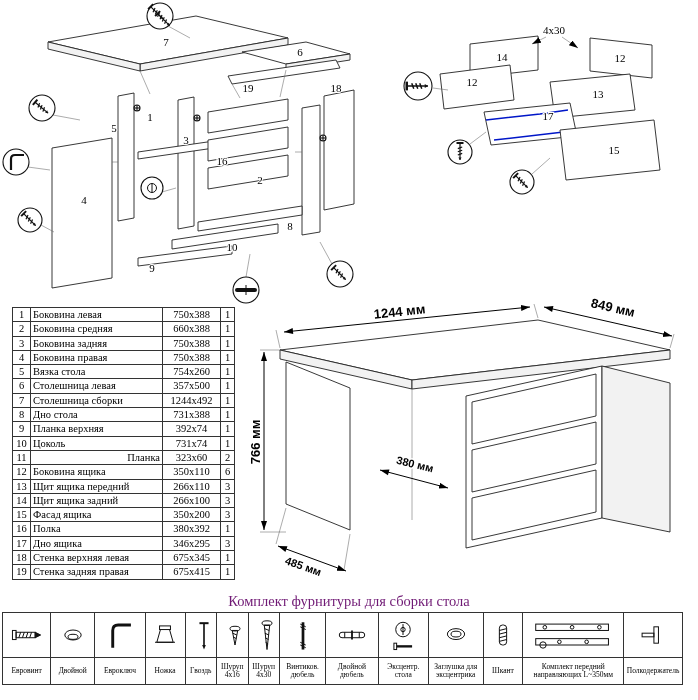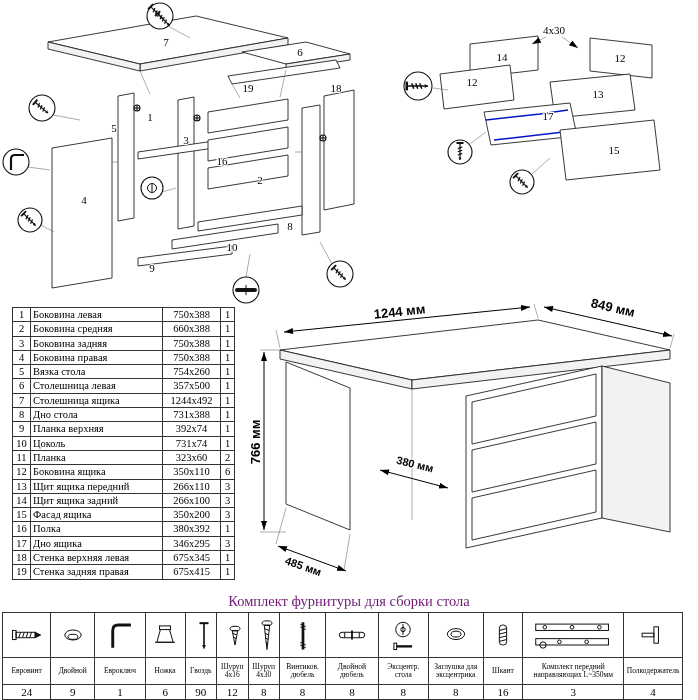--- a/index.html
+++ b/index.html
@@ -2,21 +2,21 @@
 <html><head>
 <meta charset="utf-8">
 <style>
   html,body{margin:0;padding:0;background:#fff}
   #page{position:relative;width:698px;height:700px;background:#fff;font-family:"Liberation Serif",serif;overflow:hidden}
   .abs{position:absolute}
   table{border-collapse:collapse}
   
   #parts td{border:1px solid #333;font-size:10.5px;line-height:13.3px;padding:0 2px;white-space:nowrap;color:#000}
   #parts td.c{text-align:center}
-  #parts tr:nth-of-type(11) td:nth-of-type(2){text-align:left}
+  #parts tr:nth-of-type(11) td:nth-of-type(2){text-align:right}
   
   #hw{table-layout:fixed;width:681px}
   #hw td{border:1px solid #333;text-align:center;vertical-align:middle;padding:0;color:#000}
   #hw .ico{height:44px}
   #hw .lbl{font-size:7.5px;line-height:8.5px;height:24px;padding:1px;word-wrap:break-word}
   #hw .qty{font-size:11px;height:14px}
   #title{top:593px;left:0;width:698px;text-align:center;font-size:14.5px;color:#701a75}
   svg{display:block}
   .pp{fill:#fff;stroke:#222;stroke-width:0.9}
   .ps{fill:#f2f2f2;stroke:#222;stroke-width:0.9}
@@ -231,21 +231,21 @@
 
         <tr>
           <td class="c">6</td>
           <td>Столешница левая</td>
           <td class="c">357x500</td>
           <td class="c">1</td>
         </tr>
 
         <tr>
           <td class="c">7</td>
-          <td>Столешница ящика</td>
+          <td>Столешница сборки</td>
           <td class="c">1244x492</td>
           <td class="c">1</td>
         </tr>
 
         <tr>
           <td class="c">8</td>
           <td>Дно стола</td>
           <td class="c">731x388</td>
           <td class="c">1</td>
         </tr>
@@ -510,32 +510,16 @@
       <td class="lbl">Шуруп 4x16</td>
       <td class="lbl">Шуруп 4x30</td>
       <td class="lbl">Винтиков. дюбель</td>
       <td class="lbl">Двойной дюбель</td>
       <td class="lbl">Эксцентр. стола</td>
       <td class="lbl">Заглушка для эксцентрика</td>
       <td class="lbl">Шкант</td>
       <td class="lbl">Комплект передний направляющих L~350мм</td>
       <td class="lbl">Полкодержатель</td>
     </tr>
-    <tr>
-      <td class="qty">24</td>
-      <td class="qty">9</td>
-      <td class="qty">1</td>
-      <td class="qty">6</td>
-      <td class="qty">90</td>
-      <td class="qty">12</td>
-      <td class="qty">8</td>
-      <td class="qty">8</td>
-      <td class="qty">8</td>
-      <td class="qty">8</td>
-      <td class="qty">8</td>
-      <td class="qty">16</td>
-      <td class="qty">3</td>
-      <td class="qty">4</td>
-    </tr>
   </tbody>
     </table>
 
 </div>
 
 </body></html>

